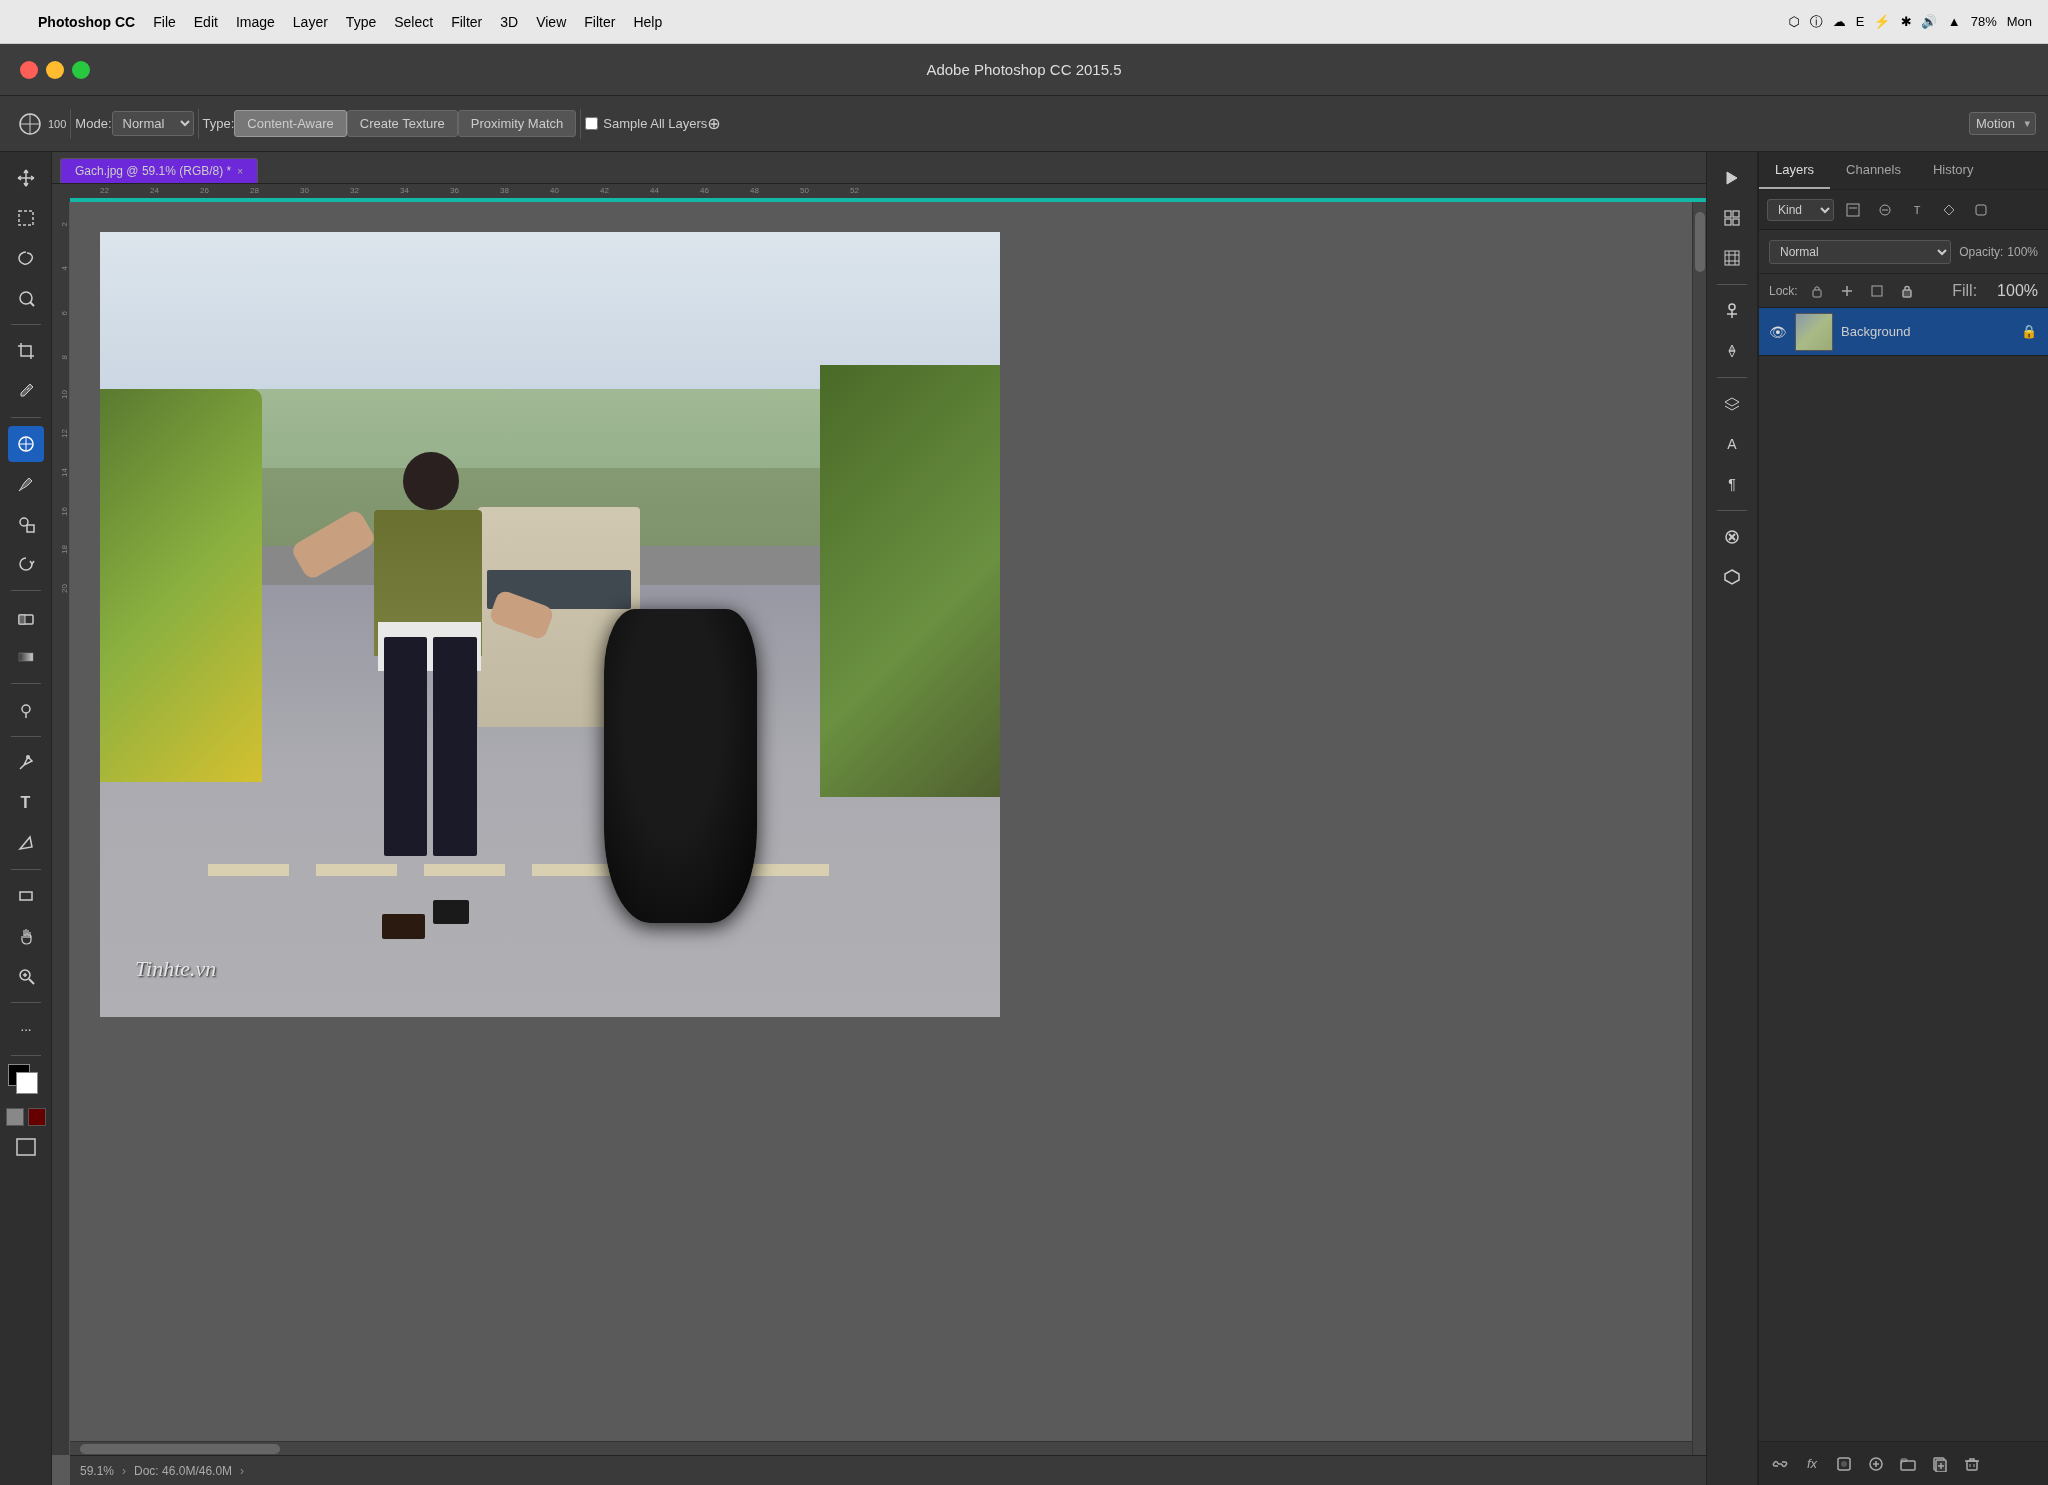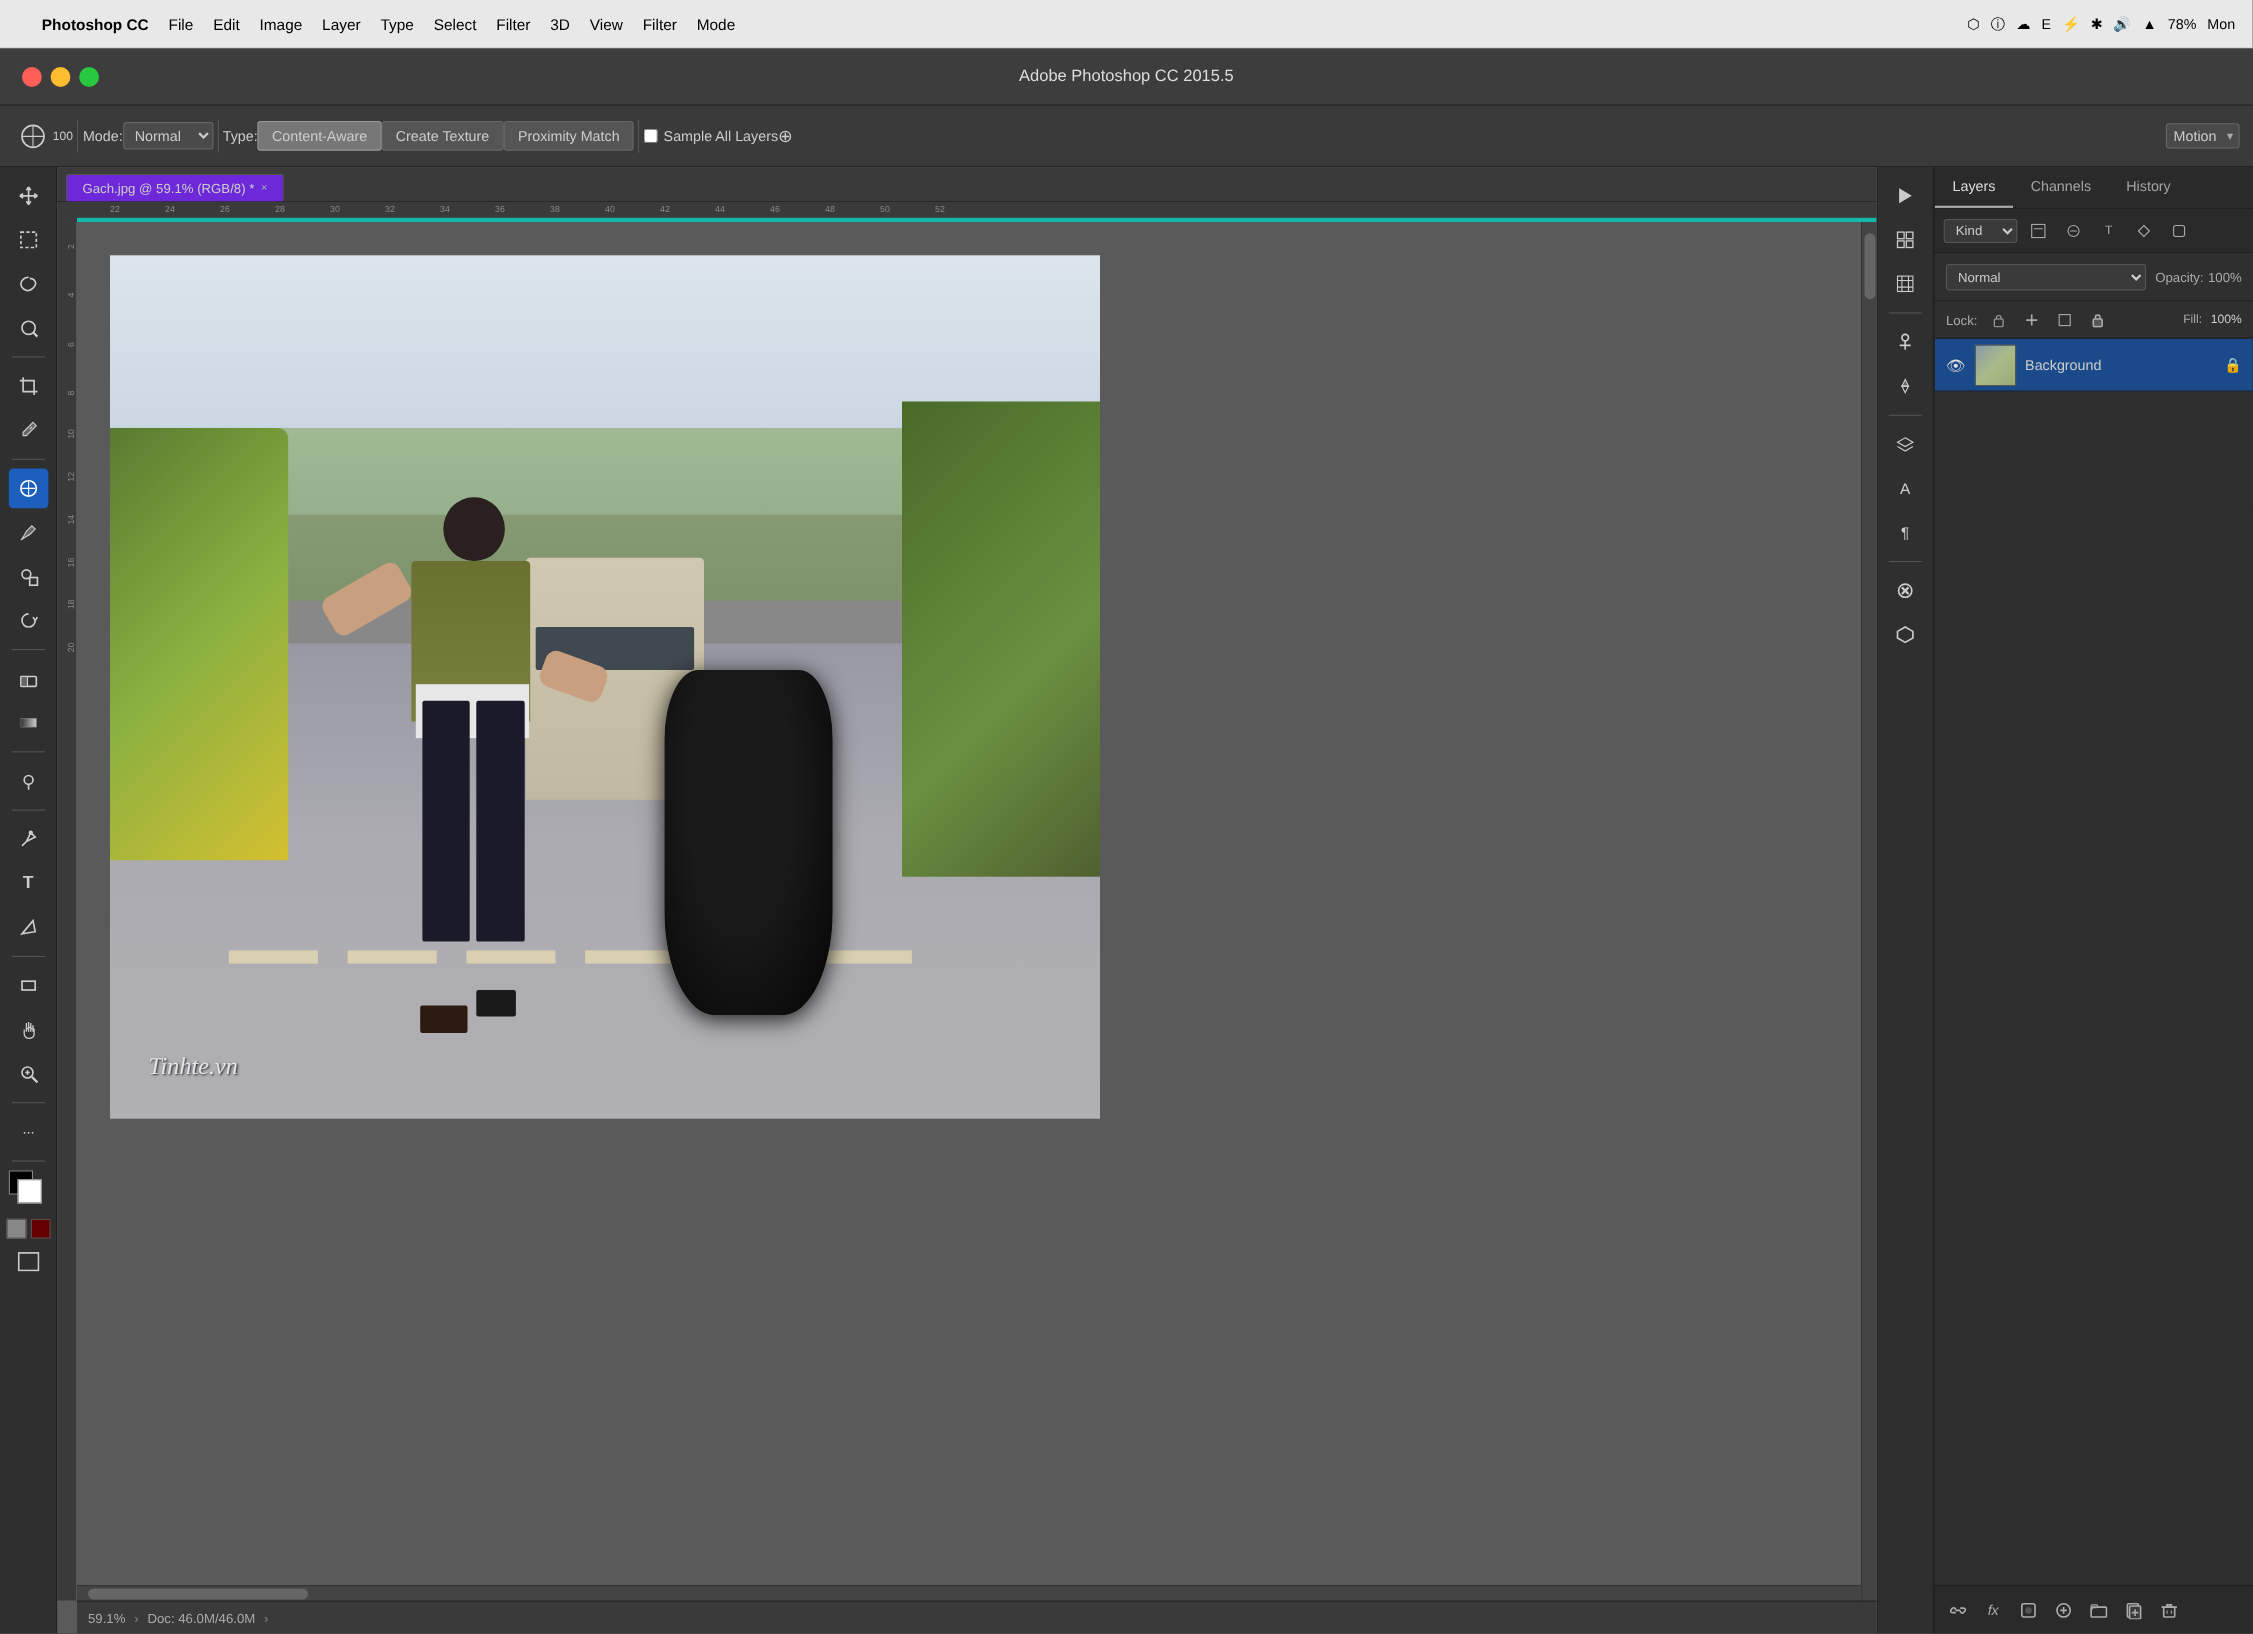--- a/index.html
+++ b/index.html
@@ -384,22 +384,22 @@
     }
     .lock-icon-btn {
       width: 22px; height: 22px;
       display: flex; align-items: center; justify-content: center;
       font-size: 13px;
       cursor: pointer;
       color: #aaa;
     }
     .fill-group {
       margin-left: auto;
-      display: flex; align-items: center; gap: 8px;
-      font-size: 11px; color: #aaa;
+      display: flex; align-items: center; gap: 20px;
+      font-size: 16px; color: #aaa;
     }
     #layers-list {
       flex: 1;
       overflow-y: auto;
       background: #2f2f2f;
     }
     .layer-item {
       height: 48px;
       display: flex;
       align-items: center;
@@ -525,21 +525,21 @@
   <span class="menu-item">File</span>
   <span class="menu-item">Edit</span>
   <span class="menu-item">Image</span>
   <span class="menu-item">Layer</span>
   <span class="menu-item">Type</span>
   <span class="menu-item">Select</span>
   <span class="menu-item">Filter</span>
   <span class="menu-item">3D</span>
   <span class="menu-item">View</span>
   <span class="menu-item">Filter</span>
-  <span class="menu-item">Mode</span>
+  <span class="menu-item">Help</span>
   <div class="right-icons">
     <span>⬡</span>
     <span>ⓘ</span>
     <span>☁</span>
     <span>E</span>
     <span>⚡</span>
     <span>✱</span>
     <span>🔊</span>
     <span>▲</span>
     <span>78%</span>

